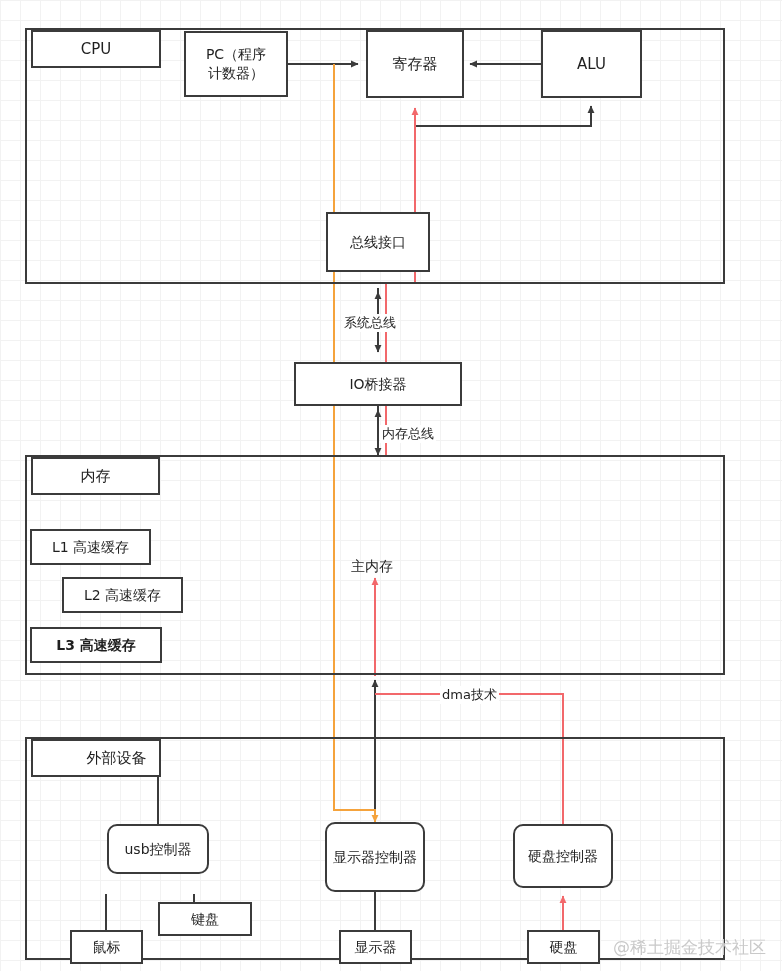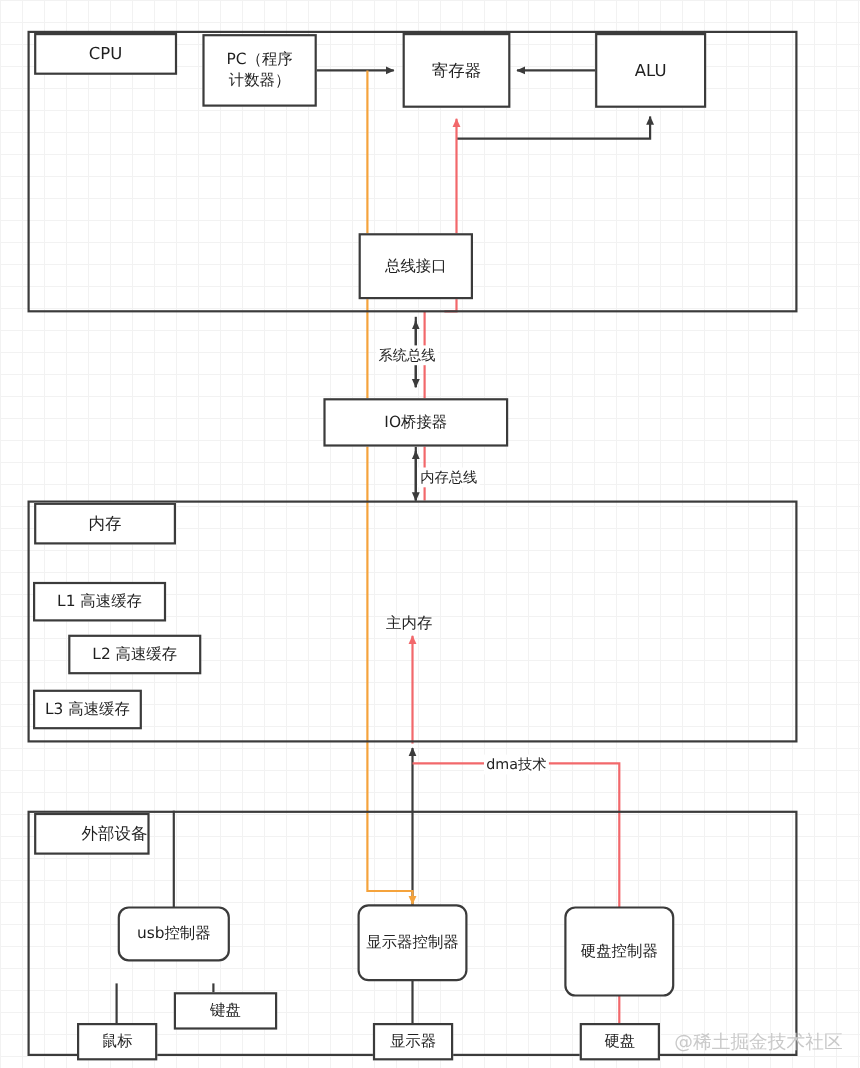--- a/index.html
+++ b/index.html
@@ -169,45 +169,45 @@
   </div>
 
   <div class="node fs14" style="left:30px; top:529px; width:121px; height:36px;justify-content:center;">
     <span>L1 高速缓存</span>
   </div>
 
   <div class="node fs14" style="left:30px; top:577px; width:121px; height:36px;margin-left:32px;">
     <span>L2 高速缓存</span>
   </div>
 
-  <div class="node fs14" style="left:30px; top:627px; width:99px; height:36px;">
+  <div class="node fs14" style="left:30px; top:627px; width:132px; height:36px;font-weight:bold;">
     <span>L3 高速缓存</span>
   </div>
 
   <div class="label-text fs14 nobg" style="left:349px; top:558px;">
     <span>主内存</span>
   </div>
 
   <div class="label-text fs13" style="left:440px; top:686px;">
     <span>dma技术</span>
   </div>
 
-  <div class="node fs15" style="left:31px; top:739px; width:105px; height:38px;padding-left:41px;">
+  <div class="node fs15" style="left:31px; top:739px; width:130px; height:38px;padding-left:41px;">
     <span>外部设备</span>
   </div>
 
   <div class="node rounded fs14" style="left:107px; top:824px; width:102px; height:50px;">
     <span>usb控制器</span>
   </div>
 
   <div class="node rounded fs14" style="left:325px; top:822px; width:100px; height:70px;">
     <span>显示器控制器</span>
   </div>
 
-  <div class="node rounded fs14" style="left:513px; top:824px; width:100px; height:82px;align-items:center;">
+  <div class="node rounded fs14" style="left:513px; top:824px; width:100px; height:64px;align-items:center;">
     <span>硬盘控制器</span>
   </div>
 
   <div class="node fs14" style="left:70px; top:930px; width:73px; height:34px;">
     <span>鼠标</span>
   </div>
 
   <div class="node fs14" style="left:158px; top:902px; width:94px; height:34px;">
     <span>键盘</span>
   </div>

